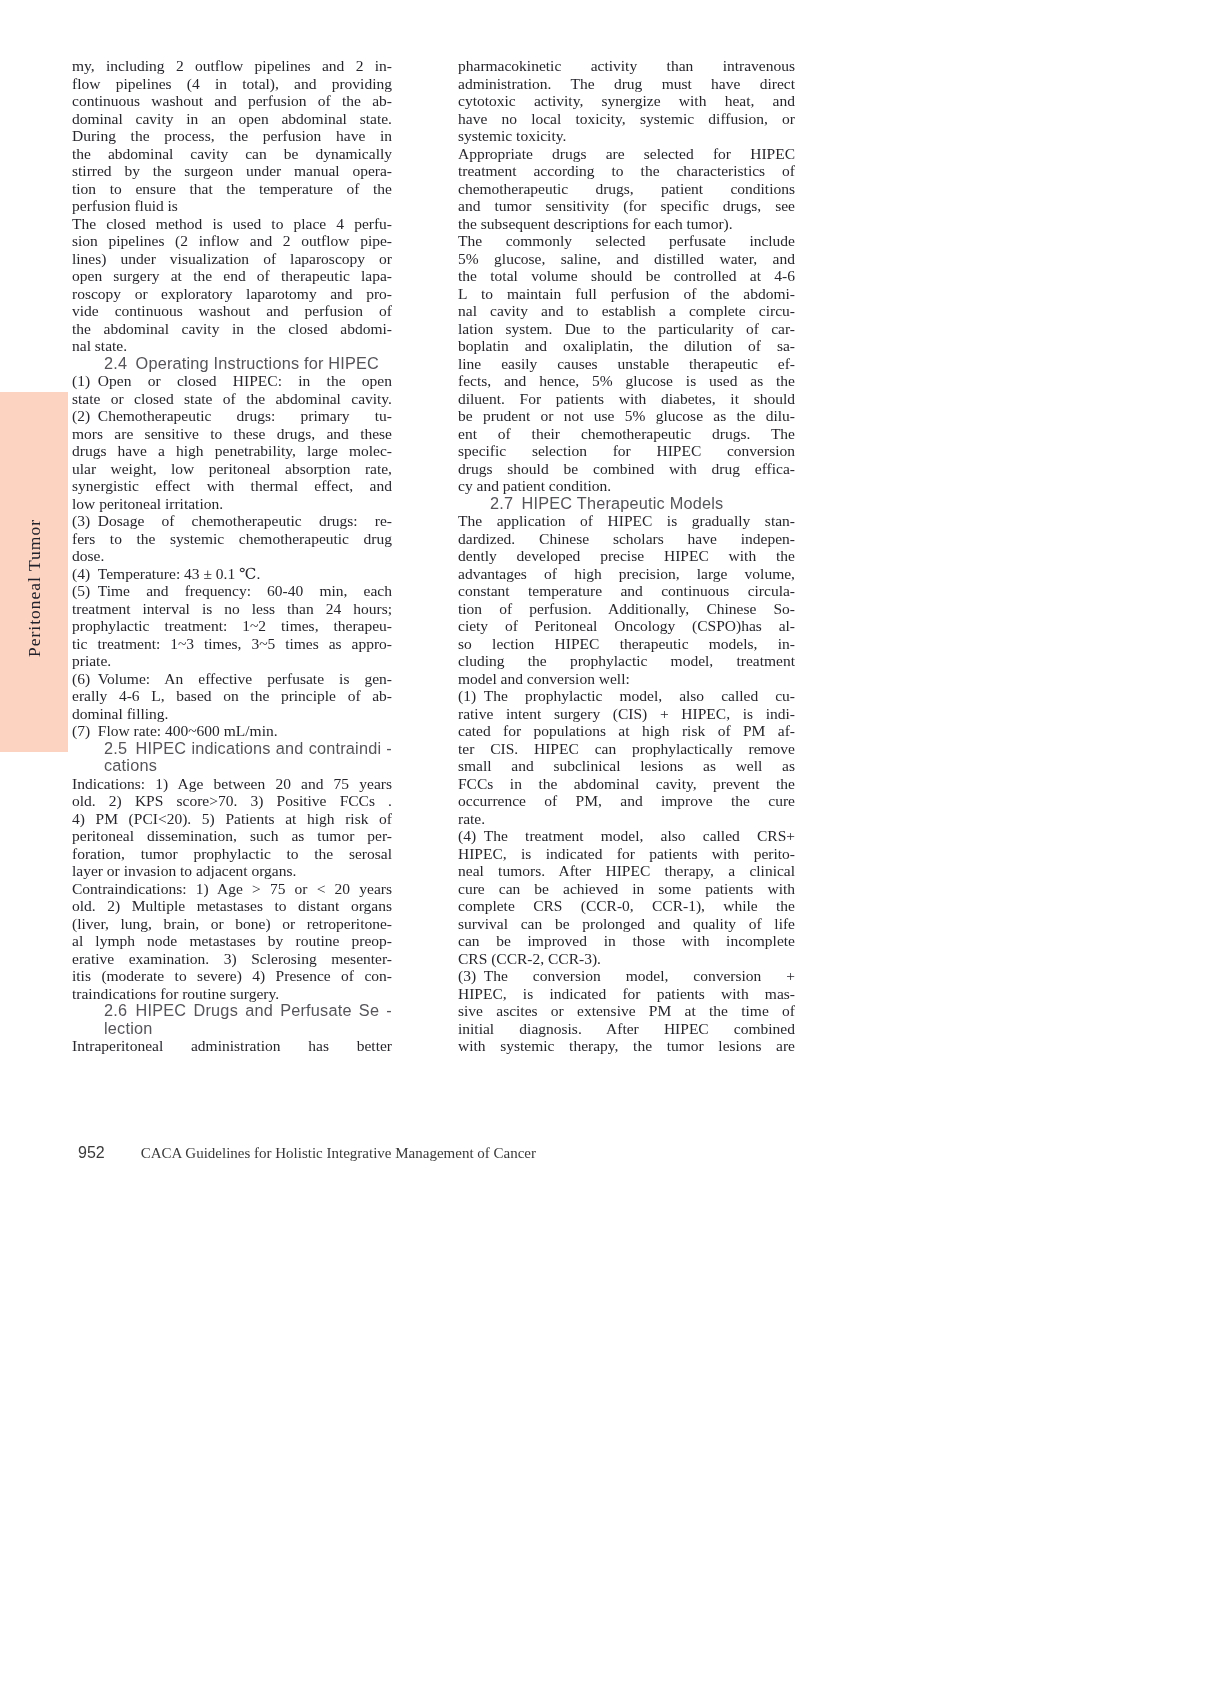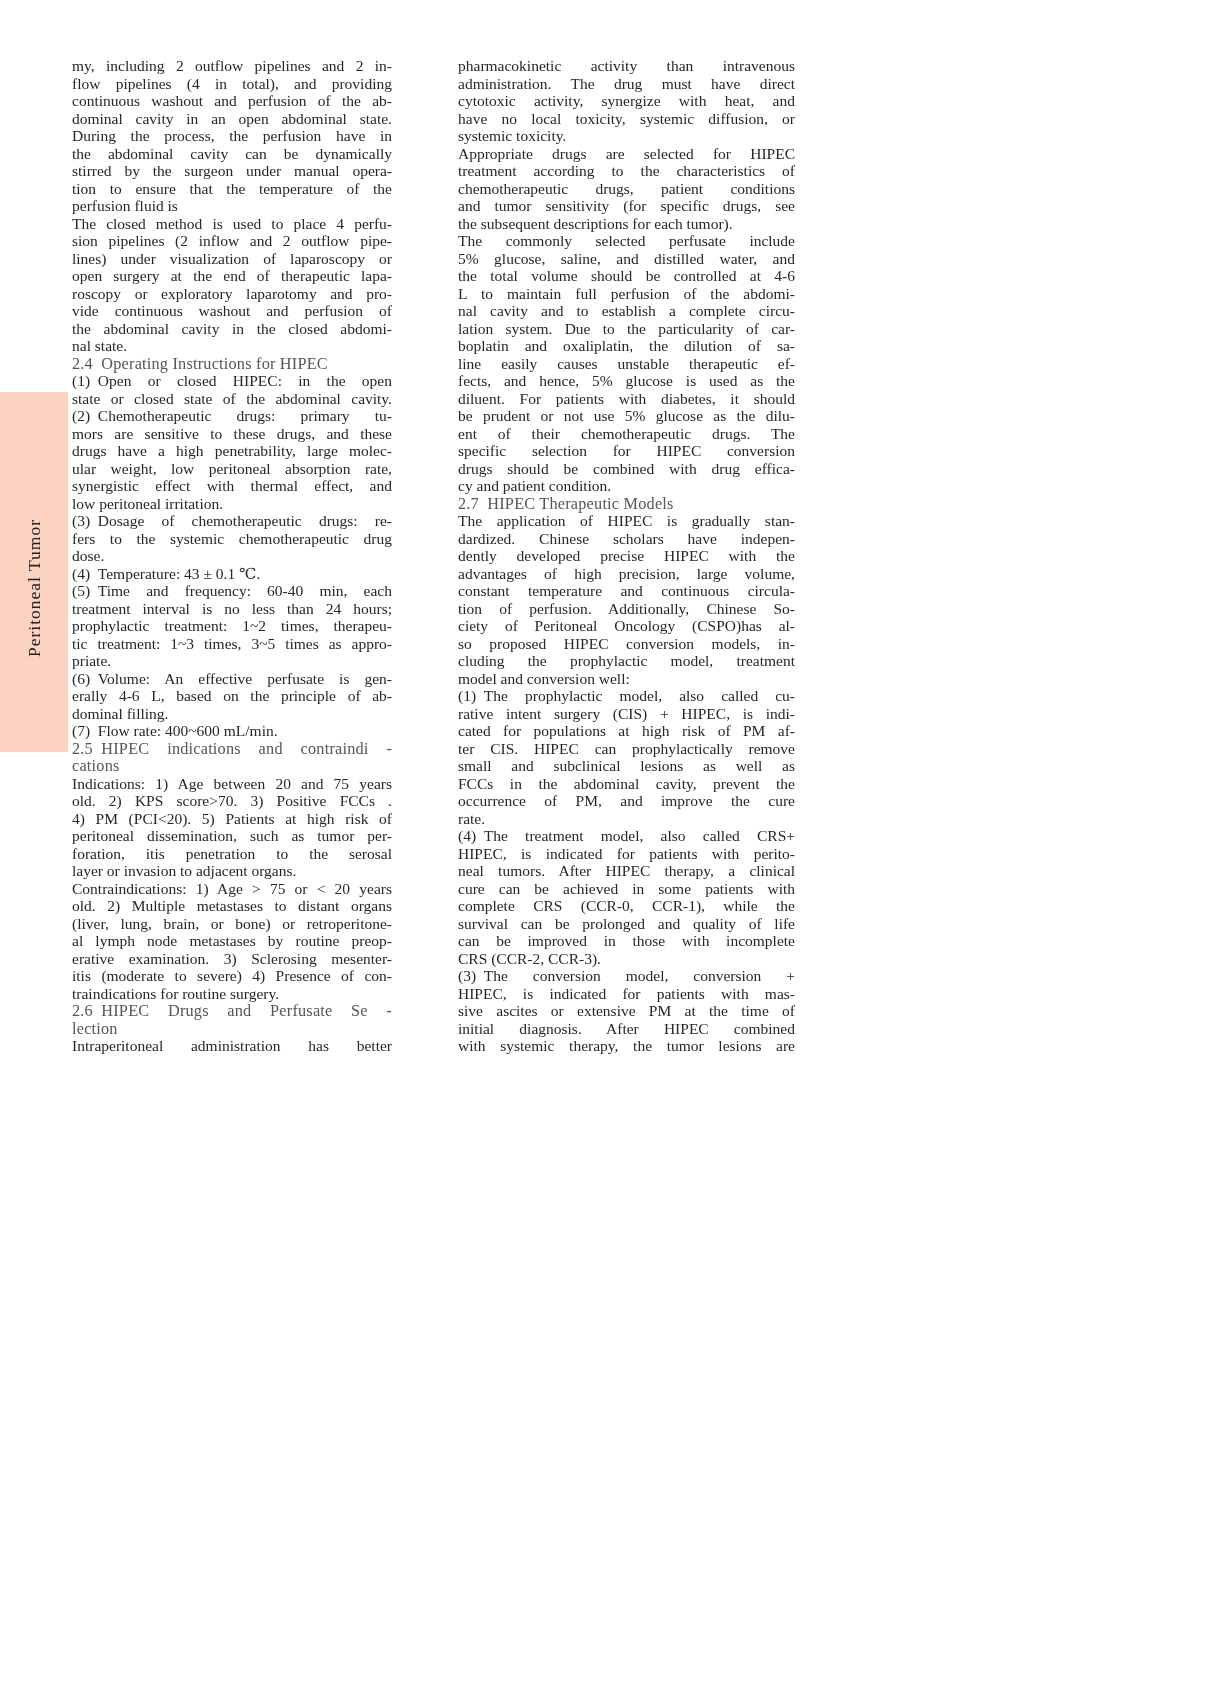--- a/index.html
+++ b/index.html
@@ -46,24 +46,25 @@
   .col-left{ left:72px;  width:320px; }
   .col-right{ left:458px; width:337px; }
   .ln{
     text-align:justify;
     text-align-last:justify;
     white-space:normal;
     overflow:visible;
   }
   .ln.e{ text-align-last:left; }
   .ln.h, .ln.hj{
-    font-family:Liberation Serif, serif;
+    font-family:Liberation Sans, sans-serif;
     font-size:16.3px;
     color:var(--heading-ink);
     letter-spacing:0.2px;
+    margin-left:32px;
   }
   .ln.h{ text-align-last:left; }
   .ln.hj{ text-align-last:justify; }
   .footer{
     position:absolute;
     left:78px; top:1144px;
     width:700px;
     display:flex;
     align-items:baseline;
     color:var(--footer-ink);
@@ -128,21 +129,21 @@
       <div class="ln j">(6) Volume: An effective perfusate is gen-</div>
       <div class="ln j">erally 4-6 L, based on the principle of ab-</div>
       <div class="ln e">dominal filling.</div>
       <div class="ln e">(7) Flow rate: 400~600 mL/min.</div>
       <div class="ln hj">2.5 HIPEC indications and contraindi -</div>
       <div class="ln h">cations</div>
       <div class="ln j">Indications: 1) Age between 20 and 75 years</div>
       <div class="ln j">old. 2) KPS score&gt;70. 3) Positive FCCs .</div>
       <div class="ln j">4) PM (PCI&lt;20). 5) Patients at high risk of</div>
       <div class="ln j">peritoneal dissemination, such as tumor per-</div>
-      <div class="ln j">foration, itis penetration to the serosal</div>
+      <div class="ln j">foration, tumor prophylactic to the serosal</div>
       <div class="ln e">layer or invasion to adjacent organs.</div>
       <div class="ln j">Contraindications: 1) Age &gt; 75 or &lt; 20 years</div>
       <div class="ln j">old. 2) Multiple metastases to distant organs</div>
       <div class="ln j">(liver, lung, brain, or bone) or retroperitone-</div>
       <div class="ln j">al lymph node metastases by routine preop-</div>
       <div class="ln j">erative examination. 3) Sclerosing mesenter-</div>
       <div class="ln j">itis (moderate to severe) 4) Presence of con-</div>
       <div class="ln e">traindications for routine surgery.</div>
       <div class="ln hj">2.6 HIPEC Drugs and Perfusate Se -</div>
       <div class="ln h">lection</div>
@@ -176,21 +177,21 @@
       <div class="ln j">drugs should be combined with drug effica-</div>
       <div class="ln e">cy and patient condition.</div>
       <div class="ln h">2.7 HIPEC Therapeutic Models</div>
       <div class="ln j">The application of HIPEC is gradually stan-</div>
       <div class="ln j">dardized. Chinese scholars have indepen-</div>
       <div class="ln j">dently developed precise HIPEC with the</div>
       <div class="ln j">advantages of high precision, large volume,</div>
       <div class="ln j">constant temperature and continuous circula-</div>
       <div class="ln j">tion of perfusion. Additionally, Chinese So-</div>
       <div class="ln j">ciety of Peritoneal Oncology (CSPO)has al-</div>
-      <div class="ln j">so proposed HIPEC conversion models, in-</div>
+      <div class="ln j">so lection HIPEC therapeutic models, in-</div>
       <div class="ln j">cluding the prophylactic model, treatment</div>
       <div class="ln e">model and conversion well:</div>
       <div class="ln j">(1) The prophylactic model, also called cu-</div>
       <div class="ln j">rative intent surgery (CIS) + HIPEC, is indi-</div>
       <div class="ln j">cated for populations at high risk of PM af-</div>
       <div class="ln j">ter CIS. HIPEC can prophylactically remove</div>
       <div class="ln j">small and subclinical lesions as well as</div>
       <div class="ln j">FCCs in the abdominal cavity, prevent the</div>
       <div class="ln j">occurrence of PM, and improve the cure</div>
       <div class="ln e">rate.</div>
@@ -202,14 +203,18 @@
       <div class="ln j">survival can be prolonged and quality of life</div>
       <div class="ln j">can be improved in those with incomplete</div>
       <div class="ln e">CRS (CCR-2, CCR-3).</div>
       <div class="ln j">(3) The conversion model, conversion +</div>
       <div class="ln j">HIPEC, is indicated for patients with mas-</div>
       <div class="ln j">sive ascites or extensive PM at the time of</div>
       <div class="ln j">initial diagnosis. After HIPEC combined</div>
       <div class="ln j">with systemic therapy, the tumor lesions are</div>
     </div>
 
+  <div class="footer">
+    <span class="pagenum">952</span>
+    <span class="foot-title">CACA Guidelines for Holistic Integrative Management of Cancer</span>
+  </div>
 
 </div>
 
 </body></html>

